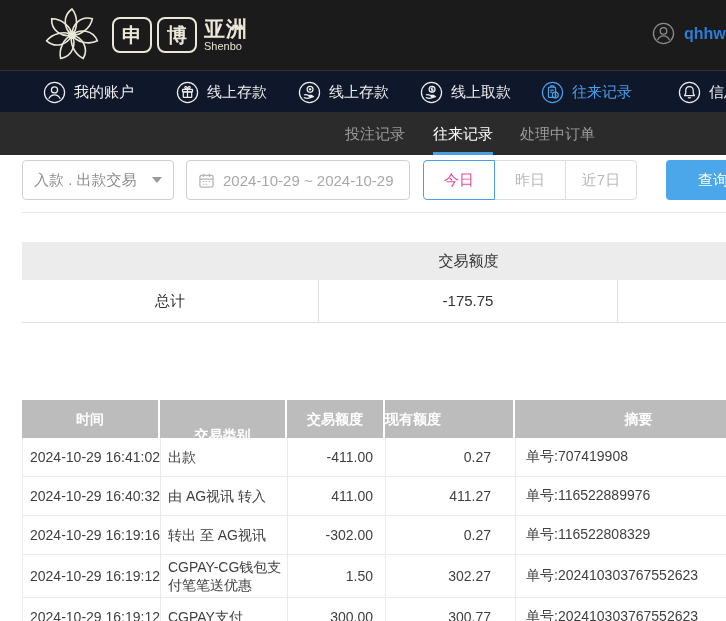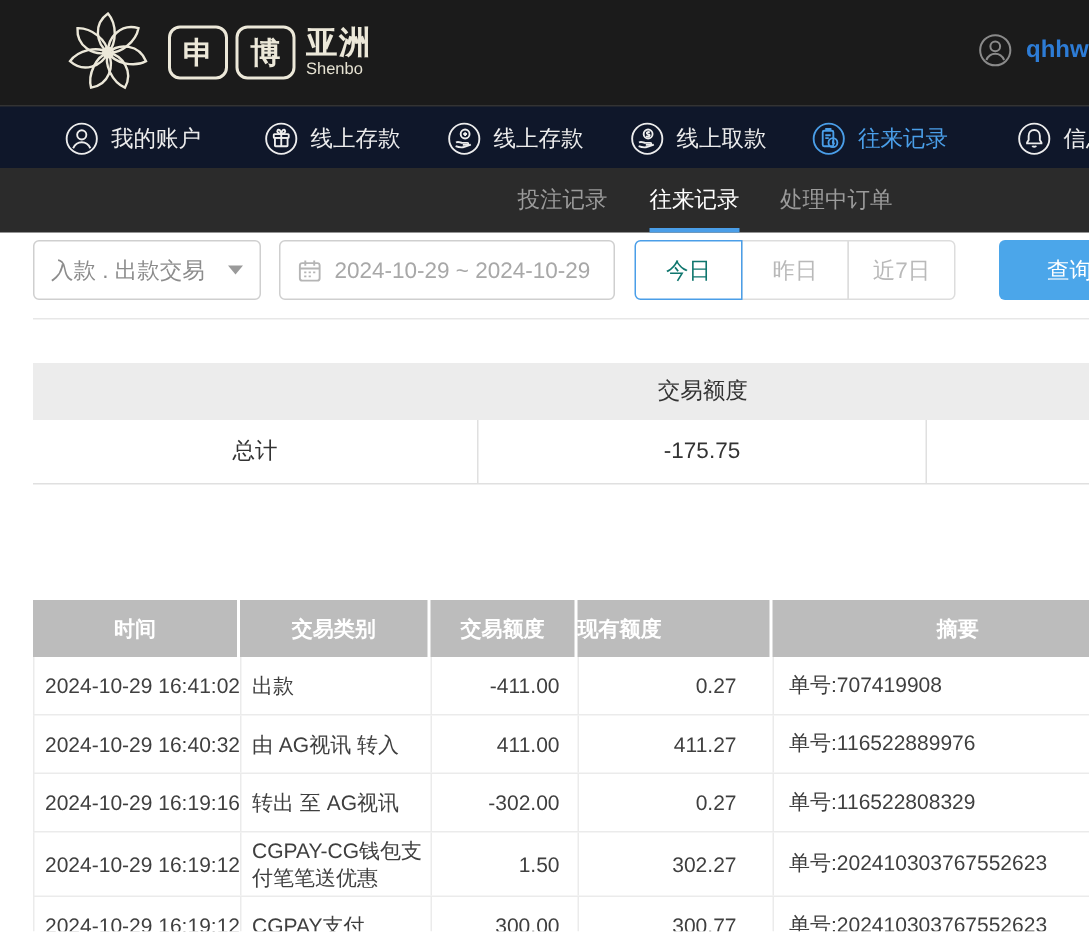--- a/index.html
+++ b/index.html
@@ -42,21 +42,21 @@
   .caret{margin-left:auto;width:0;height:0;border-left:5px solid transparent;border-right:5px solid transparent;
       border-top:6px solid #9a9a9a;}
   .filter-date{position:absolute;left:186px;top:160px;width:224px;height:40px;box-sizing:border-box;
       border:1px solid #cfcfcf;border-radius:4px;display:flex;align-items:center;gap:8px;padding:0 11px;
       color:#a8a8a8;font-size:15px;background:#fff;cursor:pointer;white-space:nowrap;}
   .btn-group{position:absolute;left:423px;top:160px;display:flex;}
   .qbtn{width:72px;height:40px;box-sizing:border-box;border:1px solid #ddd;background:#fff;
       color:#b9b9b9;font-size:15px;margin-left:-1px;cursor:pointer;display:flex;align-items:center;justify-content:center;}
   .qbtn:first-child{margin-left:0;border-radius:4px 0 0 4px;}
   .qbtn:last-child{border-radius:0 4px 4px 0;}
-  .qbtn.active{border:1px solid #4a9ee8;color:#0f766e;z-index:2;position:relative;}
+  .qbtn.active{border:1px solid #4a9ee8;color:#ec4899;z-index:2;position:relative;}
   .search-btn{position:absolute;left:666px;top:160px;width:94px;height:40px;background:#4ba6ea;color:#fff;
       font-size:15px;border:none;border-radius:4px;cursor:pointer;font-family:inherit;}
   .divider{position:absolute;left:22px;top:212px;width:704px;height:1px;background:#e7e7e7;}
 
   
   .summary{position:absolute;left:22px;top:242px;width:740px;font-size:15px;color:#333;}
   .summary-head{position:relative;height:38px;background:#ececec;}
   .summary-head-label{position:absolute;left:297px;width:299px;top:0;text-align:center;line-height:38px;}
   .summary-row{display:flex;height:42px;border-bottom:1px solid #e0e0e0;}
   .s-c{box-sizing:border-box;line-height:42px;text-align:center;}
@@ -214,21 +214,21 @@
     <div class="summary-row">
       <div class="s-c s-c1">总计</div>
       <div class="s-c s-c2">-175.75</div>
       <div class="s-c s-c3"></div>
     </div>
   </div>
 
   <div class="tx-table">
     <div class="tx-head">
       <div class="th c-time" style="padding-left:0;justify-content:center;">时间</div>
-      <div class="th c-type" style="padding:0;text-align:center;line-height:38px;">交易类别</div>
+      <div class="th c-type" style="padding:16px;text-align:center;line-height:38px;">交易类别</div>
       <div class="th c-amount" style="padding-right:0;text-align:center;">交易额度</div>
       <div class="th c-balance" style="padding-right:0;text-align:left;">现有额度</div>
       <div class="th" style="flex:1;">摘要</div>
     </div>
 
     <div class="tx-row">
       <div class="td c-time">2024-10-29 16:41:02</div>
       <div class="td c-type">出款</div>
       <div class="td c-amount">-411.00</div>
       <div class="td c-balance">0.27</div>

